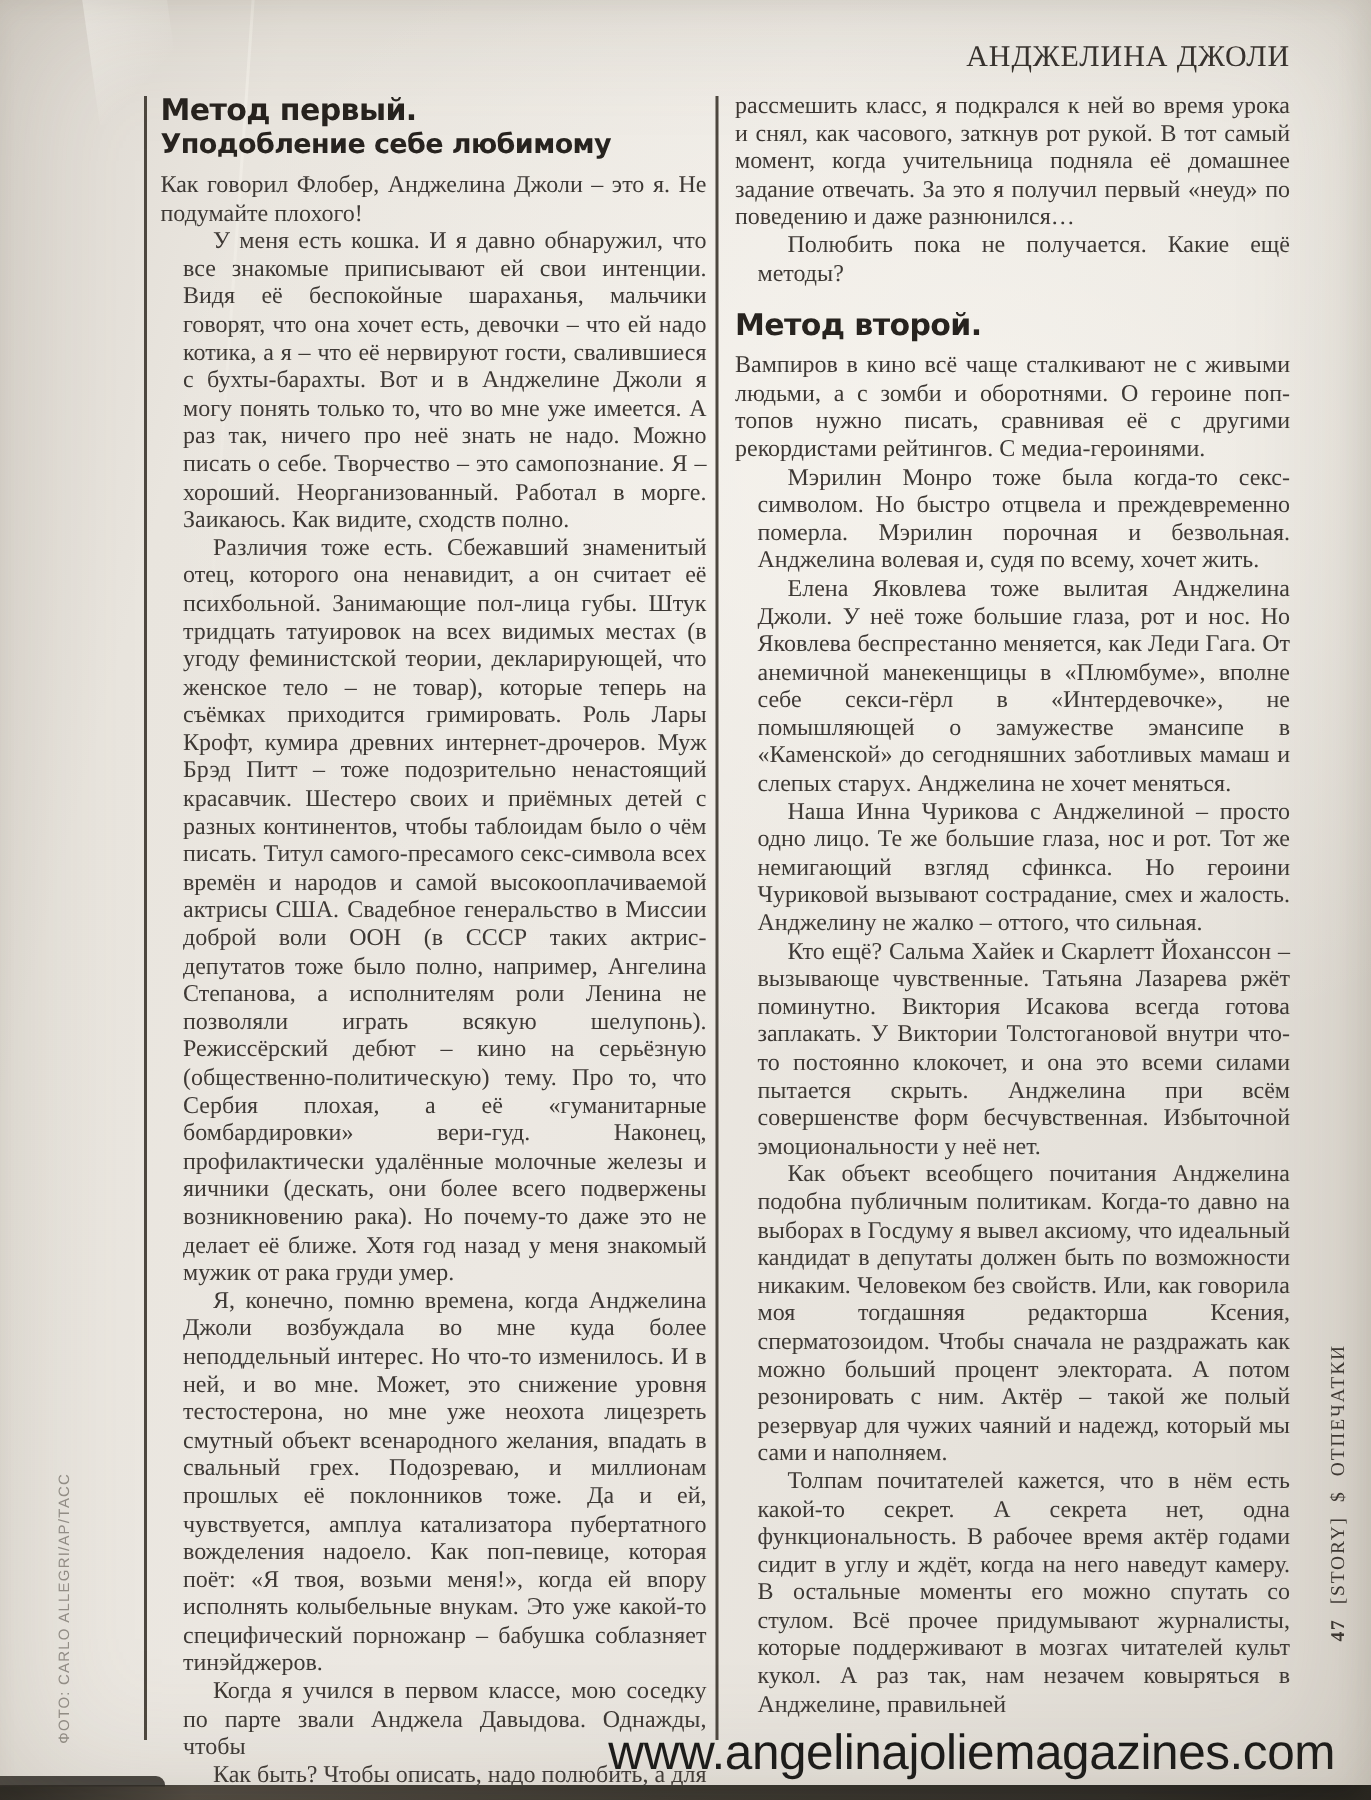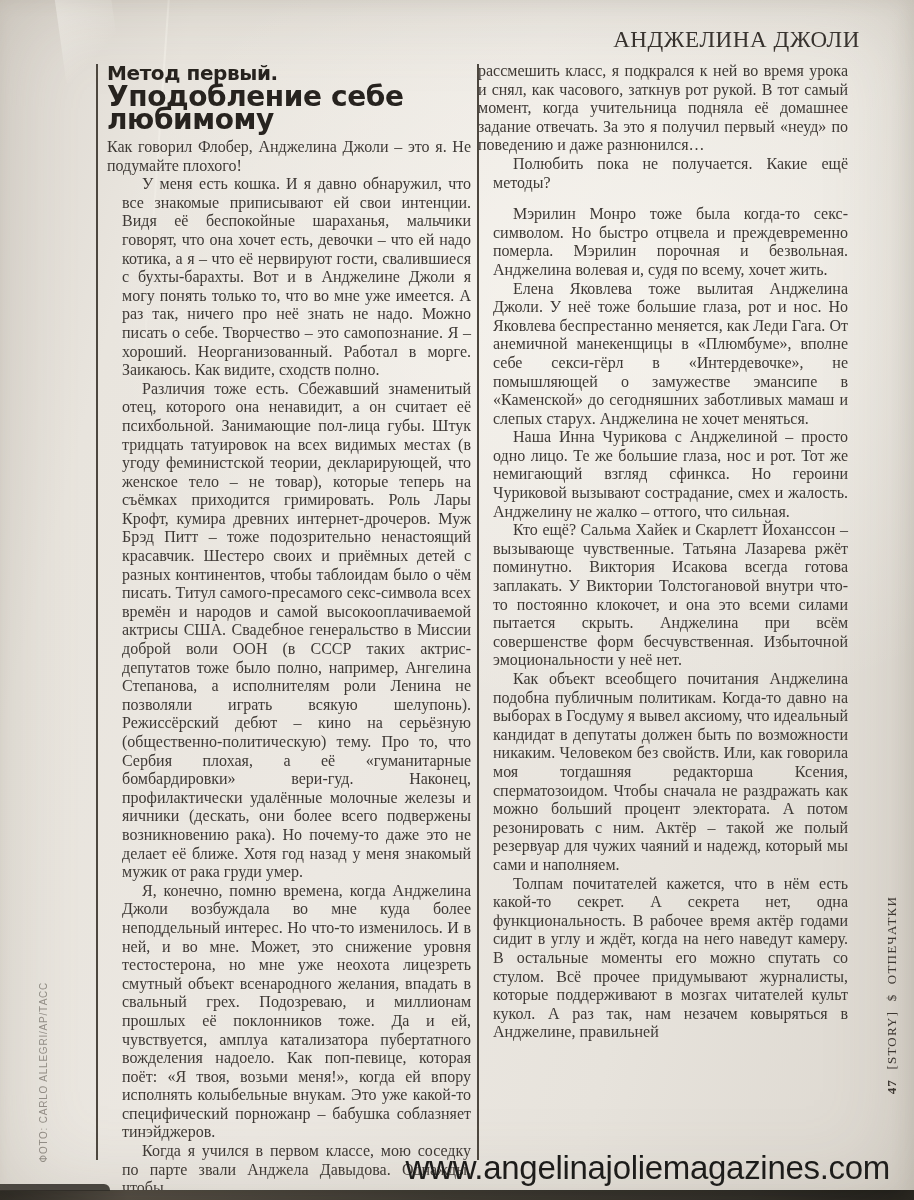--- a/index.html
+++ b/index.html
@@ -17,39 +17,39 @@
     content:"";position:absolute;inset:0;pointer-events:none;
     box-shadow:inset 0 0 90px rgba(108,98,84,.22), inset -6px 0 18px rgba(108,98,84,.12);
   }
   .crease{position:absolute;left:152px;top:-10px;width:2px;height:470px;
     background:linear-gradient(#f4f1ea,rgba(244,241,234,0));transform:rotate(4deg);opacity:.8;}
   .crease2{position:absolute;left:60px;top:-10px;width:56px;height:90px;
     background:linear-gradient(140deg,rgba(250,248,243,.8),rgba(250,248,243,0) 70%);transform:rotate(-8deg);}
 
   .header{
     position:absolute;top:27px;right:54px;
-    font-size:23px;letter-spacing:.6px;color:#36312d;white-space:nowrap;
+    font-size:20px;letter-spacing:.6px;color:#36312d;white-space:nowrap;
   }
 
   .rule{position:absolute;top:64px;height:1096px;background:#4d473f;}
   .rule-left{left:96px;width:2px;}
   .rule-mid{left:477px;width:2px;}
 
   .col{position:absolute;top:62px;color:#3e3935;font-size:16px;line-height:18.6px;text-align:justify;}
   .col-left{left:107px;width:364px;}
-  .col-right{left:478px;width:370px;}
+  .col-right{left:490px;width:370px;}
   .col p{margin:0;}
   .col p.indent{text-indent:20px;margin-left:15px;}
 
   h2.heading{
     margin:0 0 7px 0;font-family:"DejaVu Sans","Liberation Sans",sans-serif;
     color:#27231f;line-height:23px;letter-spacing:-.4px;text-align:left;
   }
   h2.heading .h1l{display:block;font-size:20px;font-weight:700;}
-  h2.heading .h2l{display:block;font-size:28px;font-weight:700;}
+  h2.heading .h2l{display:block;font-size:18px;font-weight:700;}
   .col-right h2.heading{margin-top:13px;}
 
   .photo-credit{
     position:absolute;left:38px;bottom:38px;
     writing-mode:vertical-rl;transform:rotate(180deg);
     font-family:"Liberation Sans","DejaVu Sans",sans-serif;
     font-size:10px;letter-spacing:.8px;color:#948f88;white-space:nowrap;
   }
   .margin-tag{
     position:absolute;right:14px;bottom:106px;
@@ -95,21 +95,23 @@
     <p class="indent">Различия тоже есть. Сбежавший знаменитый отец, которого она ненавидит, а он считает её психбольной. Занимающие пол-лица губы. Штук тридцать татуировок на всех видимых местах (в угоду феминистской теории, декларирующей, что женское тело – не товар), которые теперь на съёмках приходится гримировать. Роль Лары Крофт, кумира древних интернет-дрочеров. Муж Брэд Питт – тоже подозрительно ненастоящий красавчик. Шестеро своих и приёмных детей с разных континентов, чтобы таблоидам было о чём писать. Титул самого-пресамого секс-символа всех времён и народов и самой высокооплачиваемой актрисы США. Свадебное генеральство в Миссии доброй воли ООН (в СССР таких актрис-депутатов тоже было полно, например, Ангелина Степанова, а исполнителям роли Ленина не позволяли играть всякую шелупонь). Режиссёрский дебют – кино на серьёзную (общественно-политическую) тему. Про то, что Сербия плохая, а её «гуманитарные бомбардировки» вери-гуд. Наконец, профилактически удалённые молочные железы и яичники (дескать, они более всего подвержены возникновению рака). Но почему-то даже это не делает её ближе. Хотя год назад у меня знакомый мужик от рака груди умер.</p>
     <p class="indent">Я, конечно, помню времена, когда Анджелина Джоли возбуждала во мне куда более неподдельный интерес. Но что-то изменилось. И в ней, и во мне. Может, это снижение уровня тестостерона, но мне уже неохота лицезреть смутный объект всенародного желания, впадать в свальный грех. Подозреваю, и миллионам прошлых её поклонников тоже. Да и ей, чувствуется, амплуа катализатора пубертатного вожделения надоело. Как поп-певице, которая поёт: «Я твоя, возьми меня!», когда ей впору исполнять колыбельные внукам. Это уже какой-то специфический порножанр – бабушка соблазняет тинэйджеров.</p>
     <p class="indent">Когда я учился в первом классе, мою соседку по парте звали Анджела Давыдова. Однажды, чтобы</p>
     <p class="indent">Как быть? Чтобы описать, надо полюбить, а для этого очеловечить.</p>
   </div>
 
   <div class="col col-right">
     <p>рассмешить класс, я подкрался к ней во время урока и снял, как часового, заткнув рот рукой. В тот самый момент, когда учительница подняла её домашнее задание отвечать. За это я получил первый «неуд» по поведению и даже разнюнился…</p>
     <p class="indent">Полюбить пока не получается. Какие ещё методы?</p>
     <h2 class="heading">
+      <span class="h1l">Метод второй.</span>
     </h2>
+    <p>Вампиров в кино всё чаще сталкивают не с живыми людьми, а с зомби и оборотнями. О героине поп-топов нужно писать, сравнивая её с другими рекордистами рейтингов. С медиа-героинями.</p>
     <p class="indent">Мэрилин Монро тоже была когда-то секс-символом. Но быстро отцвела и преждевременно померла. Мэрилин порочная и безвольная. Анджелина волевая и, судя по всему, хочет жить.</p>
     <p class="indent">Елена Яковлева тоже вылитая Анджелина Джоли. У неё тоже большие глаза, рот и нос. Но Яковлева беспрестанно меняется, как Леди Гага. От анемичной манекенщицы в «Плюмбуме», вполне себе секси-гёрл в «Интердевочке», не помышляющей о замужестве эмансипе в «Каменской» до сегодняшних заботливых мамаш и слепых старух. Анджелина не хочет меняться.</p>
     <p class="indent">Наша Инна Чурикова с Анджелиной – просто одно лицо. Те же большие глаза, нос и рот. Тот же немигающий взгляд сфинкса. Но героини Чуриковой вызывают сострадание, смех и жалость. Анджелину не жалко – оттого, что сильная.</p>
     <p class="indent">Кто ещё? Сальма Хайек и Скарлетт Йоханссон – вызывающе чувственные. Татьяна Лазарева ржёт поминутно. Виктория Исакова всегда готова заплакать. У Виктории Толстогановой внутри что-то постоянно клокочет, и она это всеми силами пытается скрыть. Анджелина при всём совершенстве форм бесчувственная. Избыточной эмоциональности у неё нет.</p>
     <p class="indent">Как объект всеобщего почитания Анджелина подобна публичным политикам. Когда-то давно на выборах в Госдуму я вывел аксиому, что идеальный кандидат в депутаты должен быть по возможности никаким. Человеком без свойств. Или, как говорила моя тогдашняя редакторша Ксения, сперматозоидом. Чтобы сначала не раздражать как можно больший процент электората. А потом резонировать с ним. Актёр – такой же полый резервуар для чужих чаяний и надежд, который мы сами и наполняем.</p>
     <p class="indent">Толпам почитателей кажется, что в нём есть какой-то секрет. А секрета нет, одна функциональность. В рабочее время актёр годами сидит в углу и ждёт, когда на него наведут камеру. В остальные моменты его можно спутать со стулом. Всё прочее придумывают журналисты, которые поддерживают в мозгах читателей культ кукол. А раз так, нам незачем ковыряться в Анджелине, правильней</p>
   </div>
 
   <div class="photo-credit">ФОТО: CARLO ALLEGRI/AP/ТАСС</div>
 

